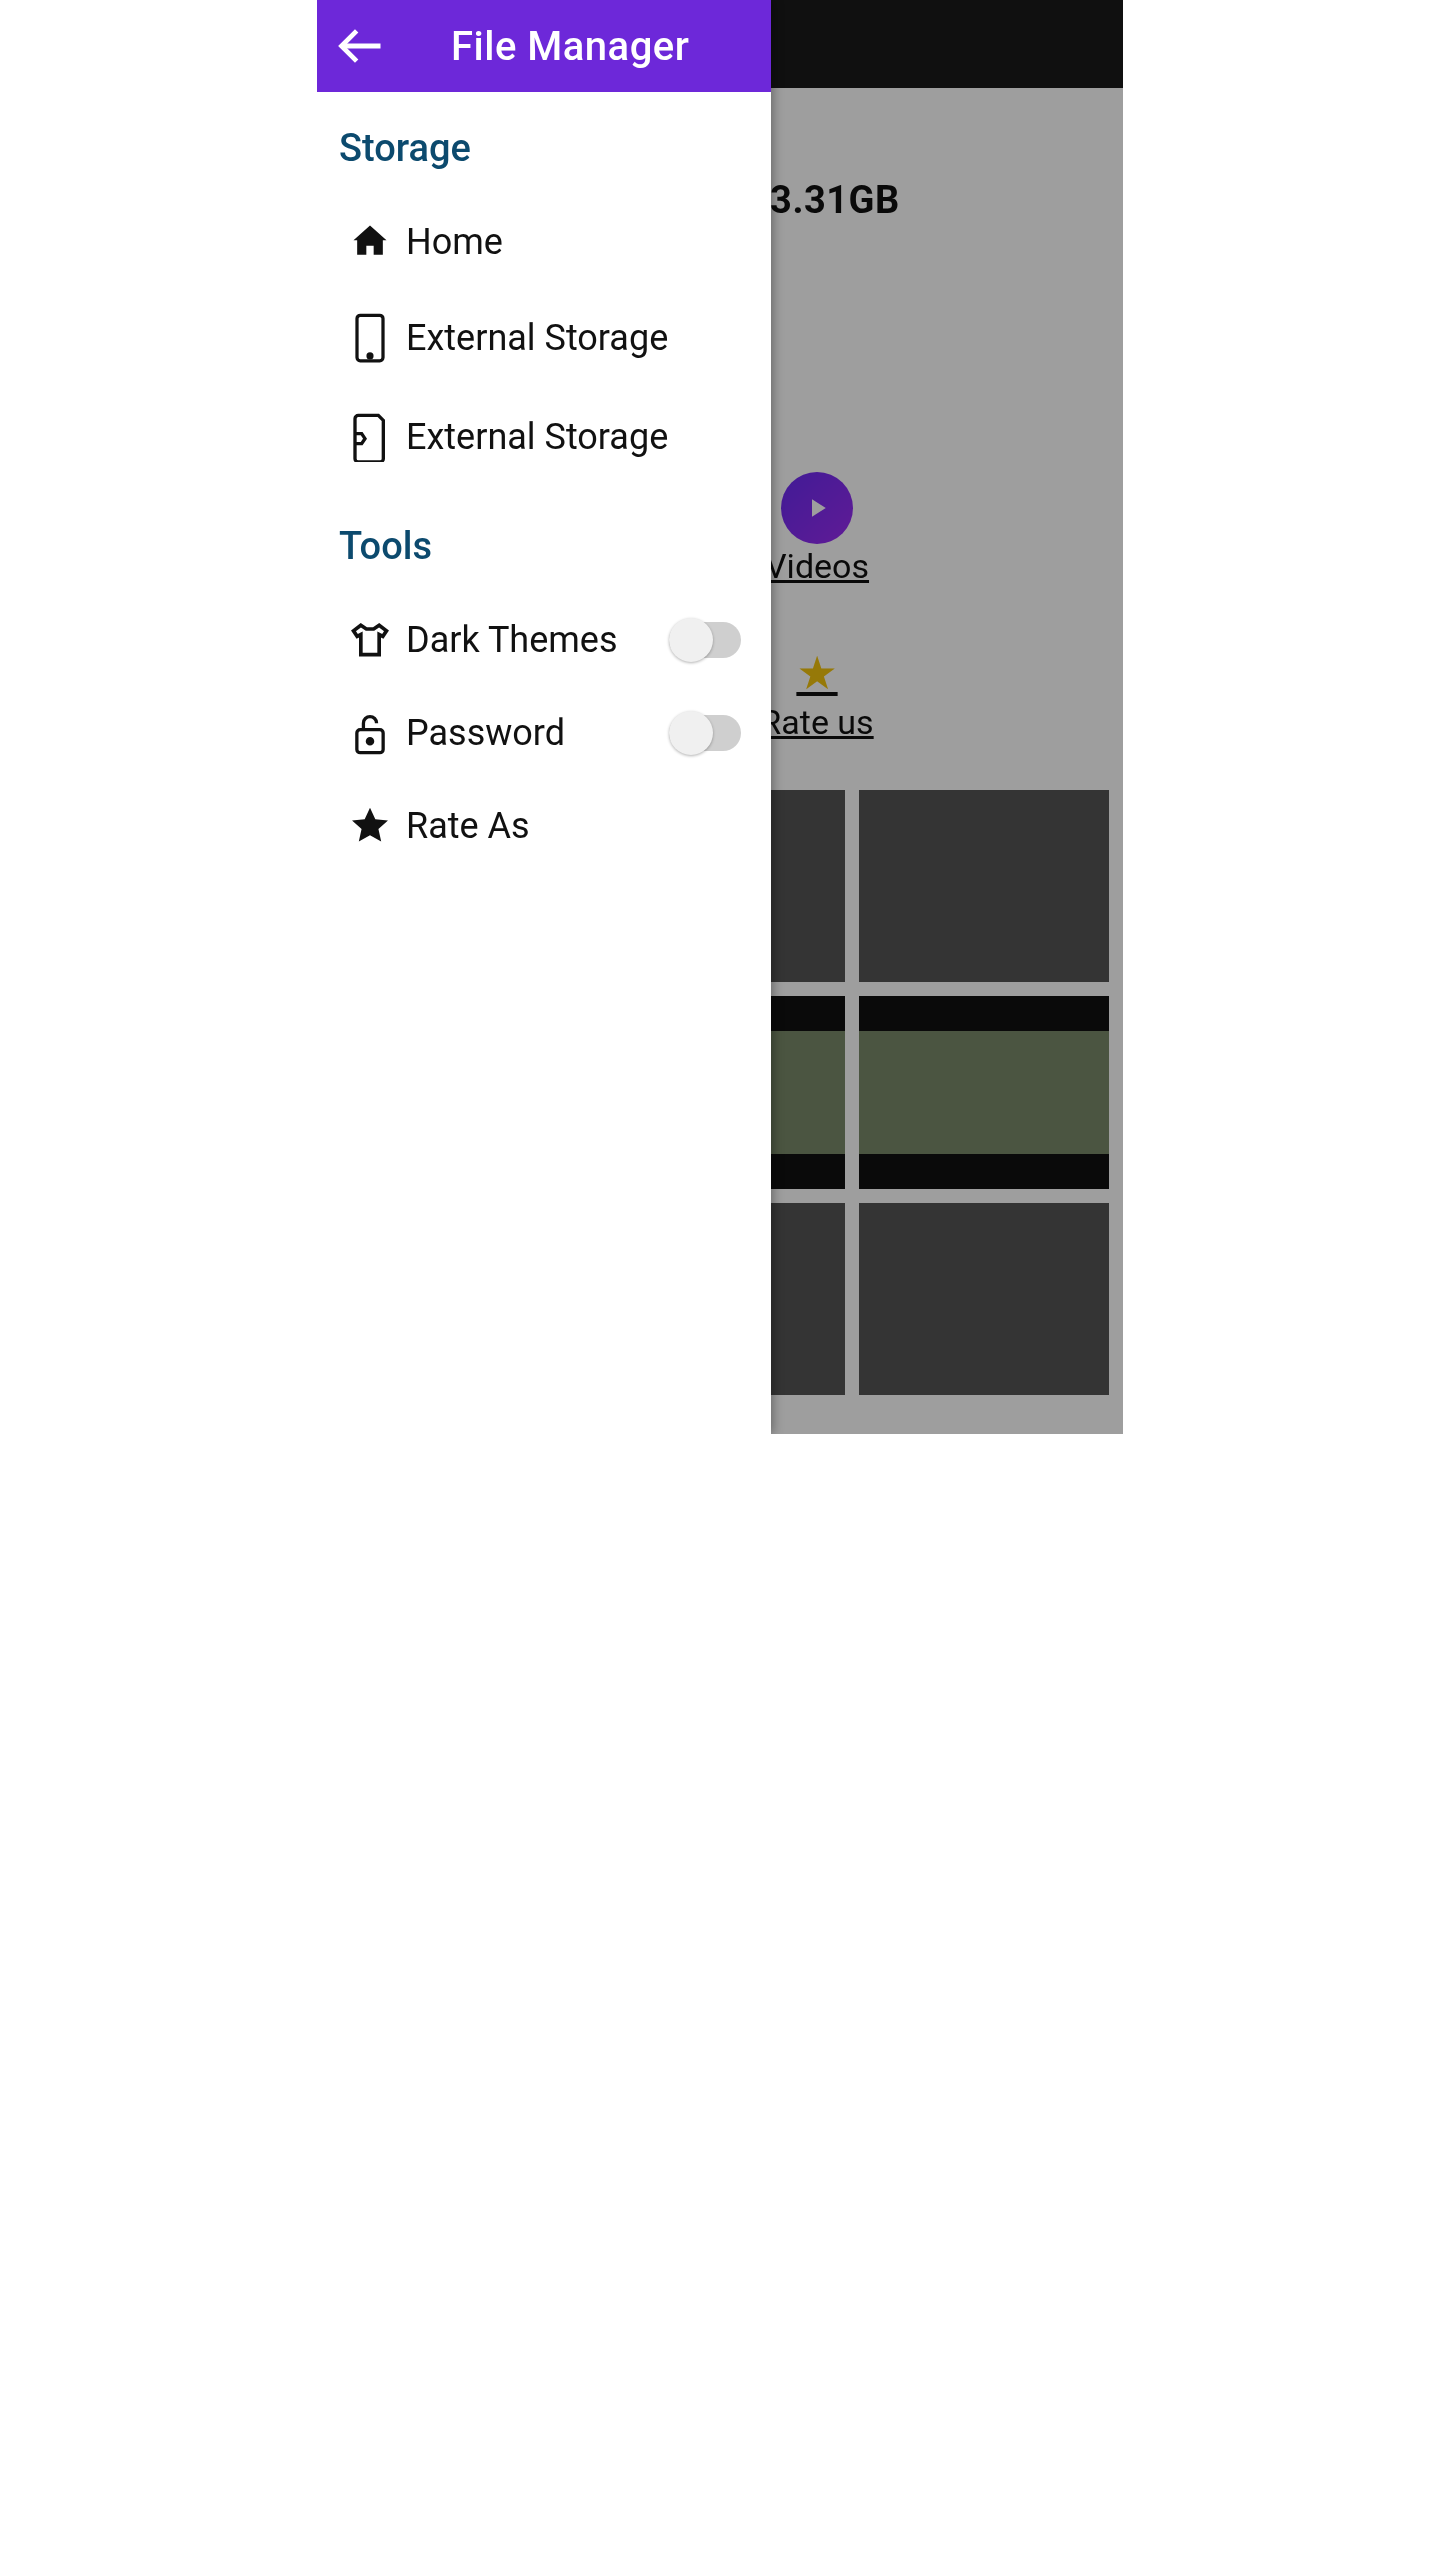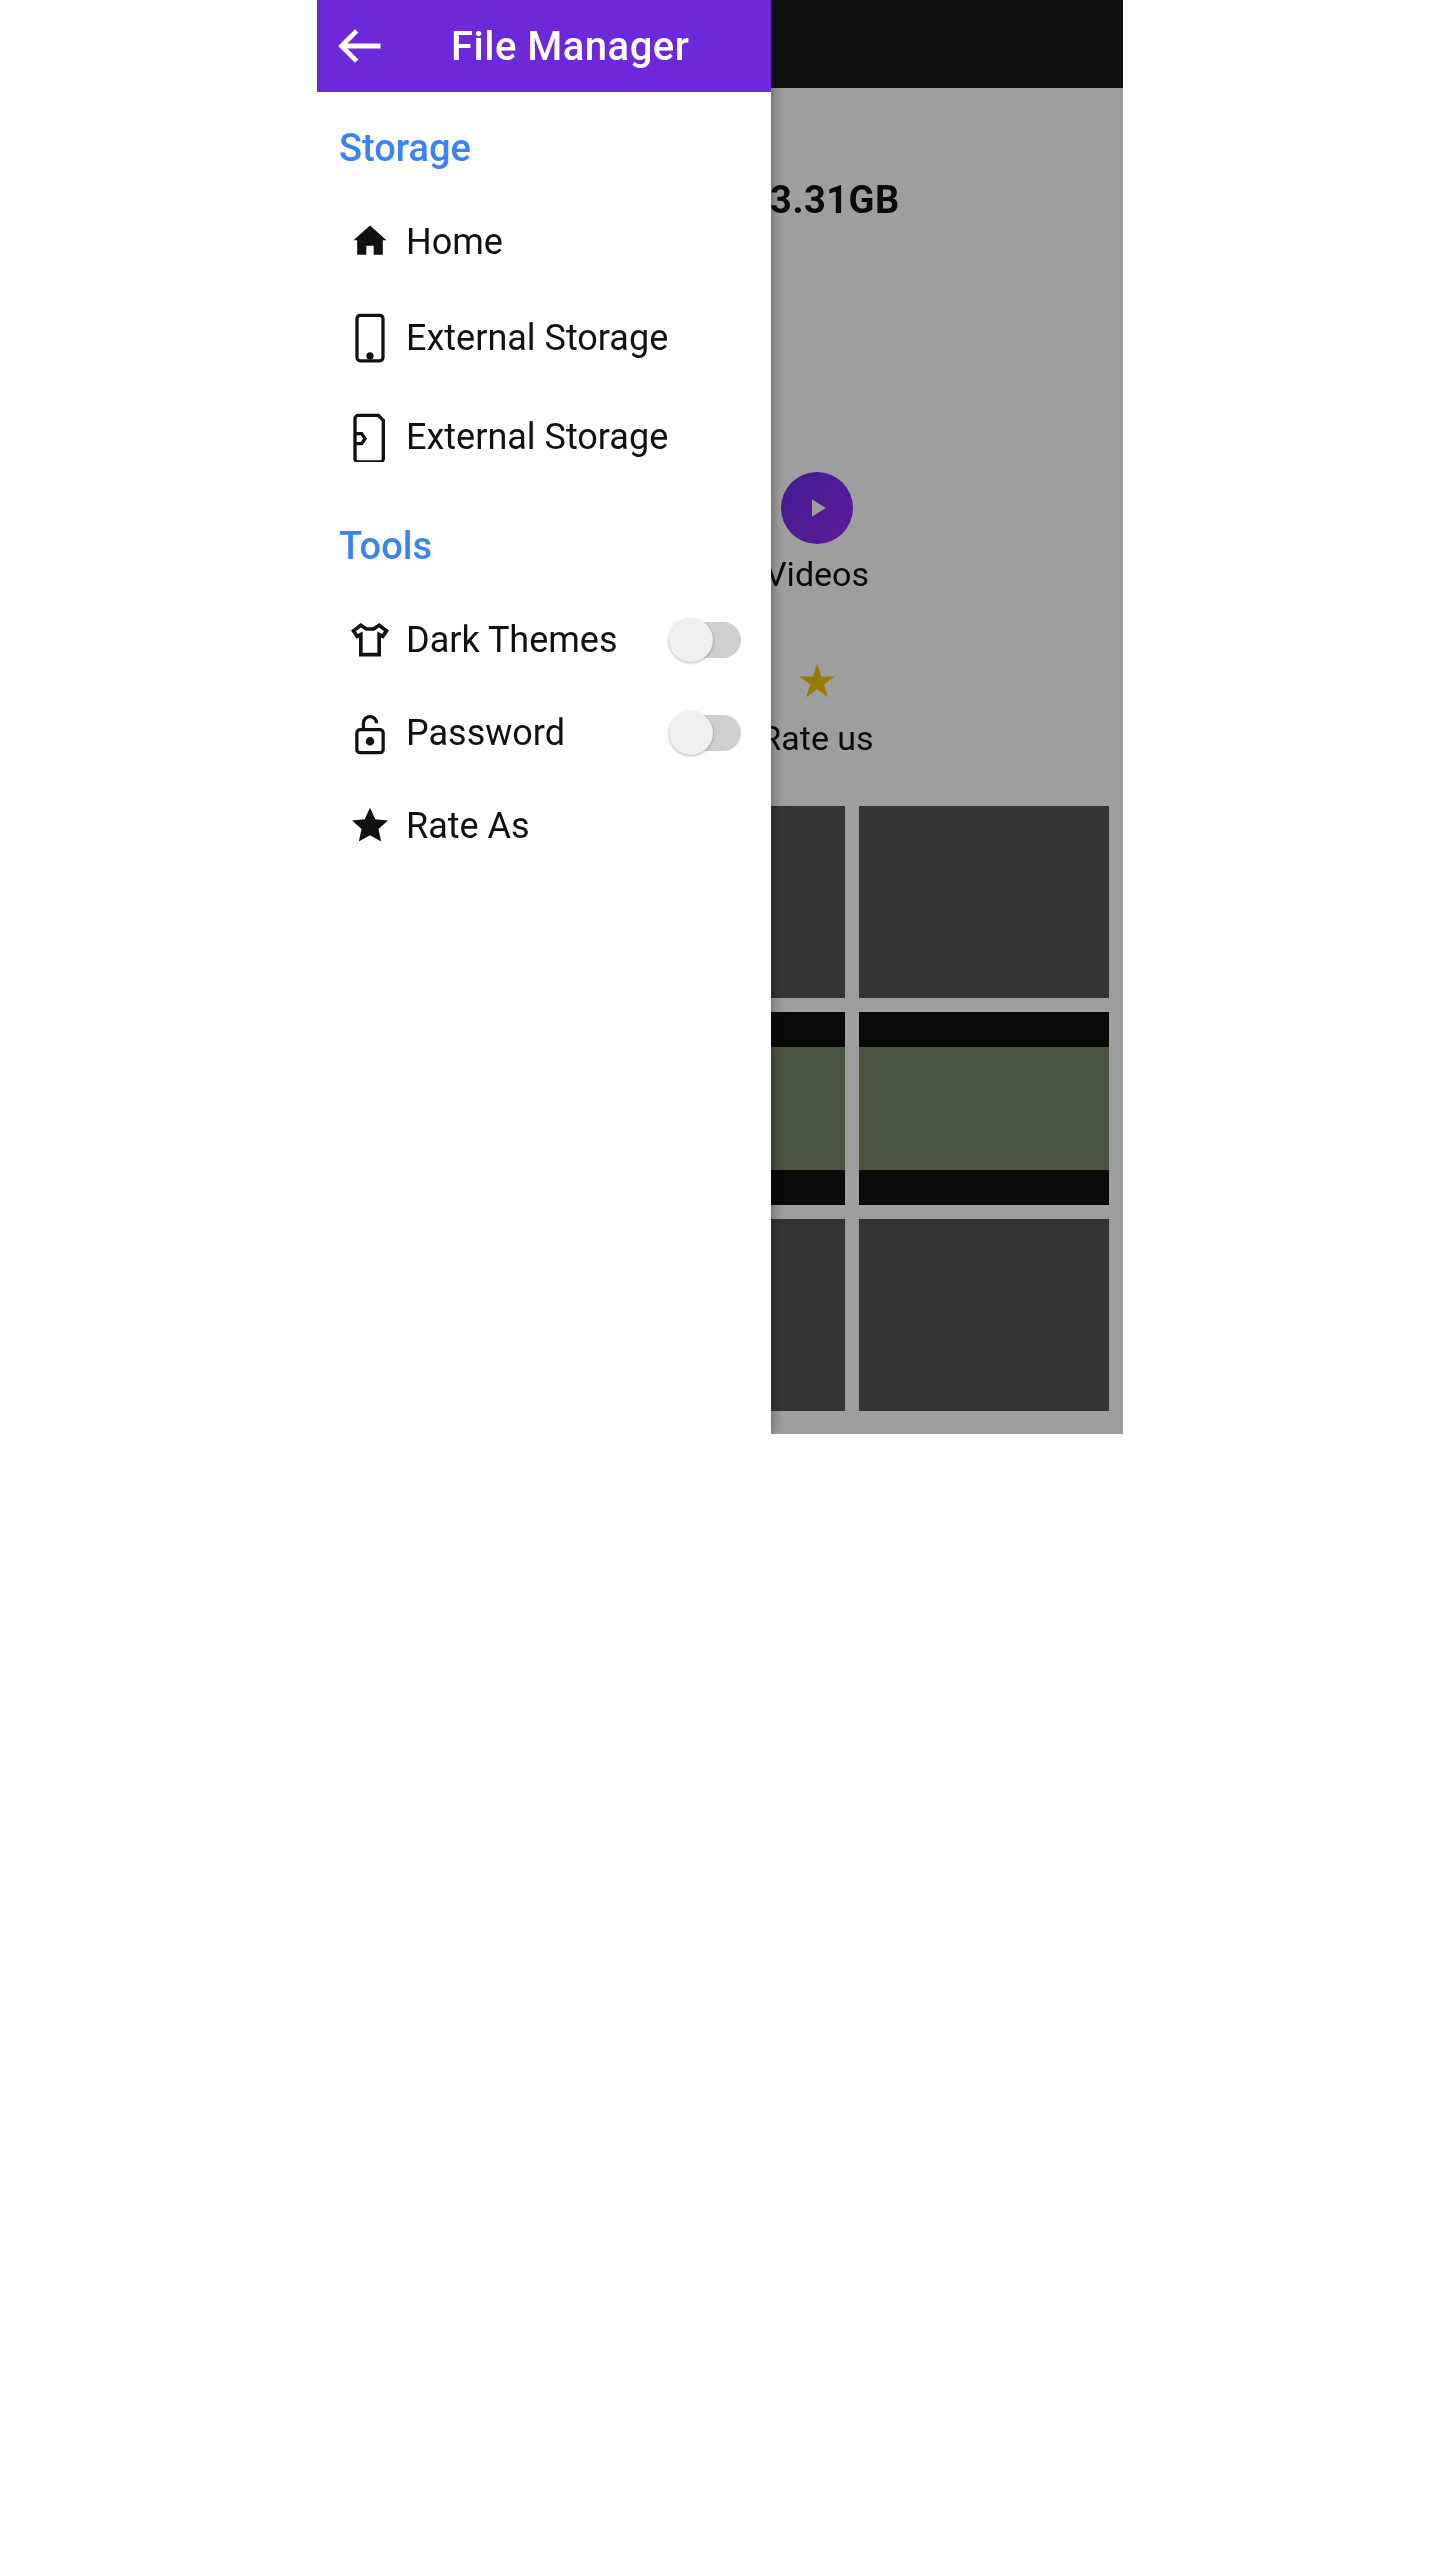--- a/index.html
+++ b/index.html
@@ -6,39 +6,39 @@
 html,body { width:100%; height:100%; font-family:-apple-system,Roboto,Arial,sans-serif; background:#fff; }
 .screen { position:relative; width:806px; height:1434px; margin:0 auto; overflow:hidden; background:#fff; }
 .overlay { position:absolute; inset:0; background:rgba(0,0,0,.38); z-index:5; }
 
 
 .app { position:absolute; inset:0; z-index:1; color:#111; }
 .app-header { height:88px; background:#1a1a1a; }
 .storage-info { padding:90px 0 0 0; text-align:center; font-size:38px; font-weight:700; letter-spacing:.5px; }
 .cat-grid { display:grid; grid-template-columns:1fr 1fr 1fr 1fr; gap:10px; padding:60px 20px 0; text-align:center; }
 .cat-grid.shift { padding-top:250px; }
-.cat { display:flex; flex-direction:column; align-items:center; gap:10px; }
+.cat { display:flex; flex-direction:column; align-items:center; gap:2px;text-decoration:underline; }
 .cat-icon { width:72px; height:72px; border-radius:50%; display:flex; align-items:center; justify-content:center; font-size:36px; color:#fff; }
 .cat-videos { background:linear-gradient(135deg,#6a2cf2,#9b2cf2); }
 .cat-apps   { background:#1fa335; }
 .cat-label  { font-size:34px; color:#111; }
 .rate-star  { font-size:46px; color:#f3c40e; }
 .rate-label { font-size:34px; color:#111; }
 .thumb-grid { display:grid; grid-template-columns:1fr 1fr 1fr; gap:14px; padding:30px 14px; }
 .thumb { aspect-ratio:1.3/1; background:#555; }
 .thumb.dark { background:#111; position:relative; }
 .thumb.dark::before { content:""; position:absolute; top:18%; bottom:18%; left:0; right:0; background:#7a8a6a; }
 
 
 .drawer { position:absolute; top:0; left:0; width:454px; height:100%; background:#fff; z-index:10; box-shadow:2px 0 10px rgba(0,0,0,.35); display:flex; flex-direction:column; }
 .drawer-header { height:92px; background:#6d28d9; color:#fff; display:flex; align-items:center; padding:0 14px; gap:60px; }
 .back-btn { width:60px; height:60px; display:flex; align-items:center; justify-content:center; cursor:pointer; }
 .drawer-title { font-size:40px; font-weight:500; letter-spacing:.5px; }
 .drawer-body { flex:1; padding:24px 22px; overflow:auto; }
-.section-label { font-size:38px; color:#3b82f6; font-weight:500; margin:10px 0 26px; }
+.section-label { font-size:38px; color:#0c4a6e; font-weight:500; margin:10px 0 26px; }
 .menu-item { display:flex; align-items:center; gap:13px; padding:24px 8px; cursor:pointer; }
 .menu-icon-box { width:46px; display:flex; justify-content:center; }
 .menu-label { font-size:36px; color:#111; }
 .menu-item .toggle { margin-left:auto; }
 .toggle { width:72px; height:36px; border-radius:18px; background:#cfcfcf; position:relative; cursor:pointer; }
 .toggle::before { content:""; position:absolute; left:0; top:-4px; width:44px; height:44px; border-radius:50%; background:#f0f0f0; box-shadow:0 1px 3px rgba(0,0,0,.3); }
 
 svg { display:block; }
 </style>
 </head>

